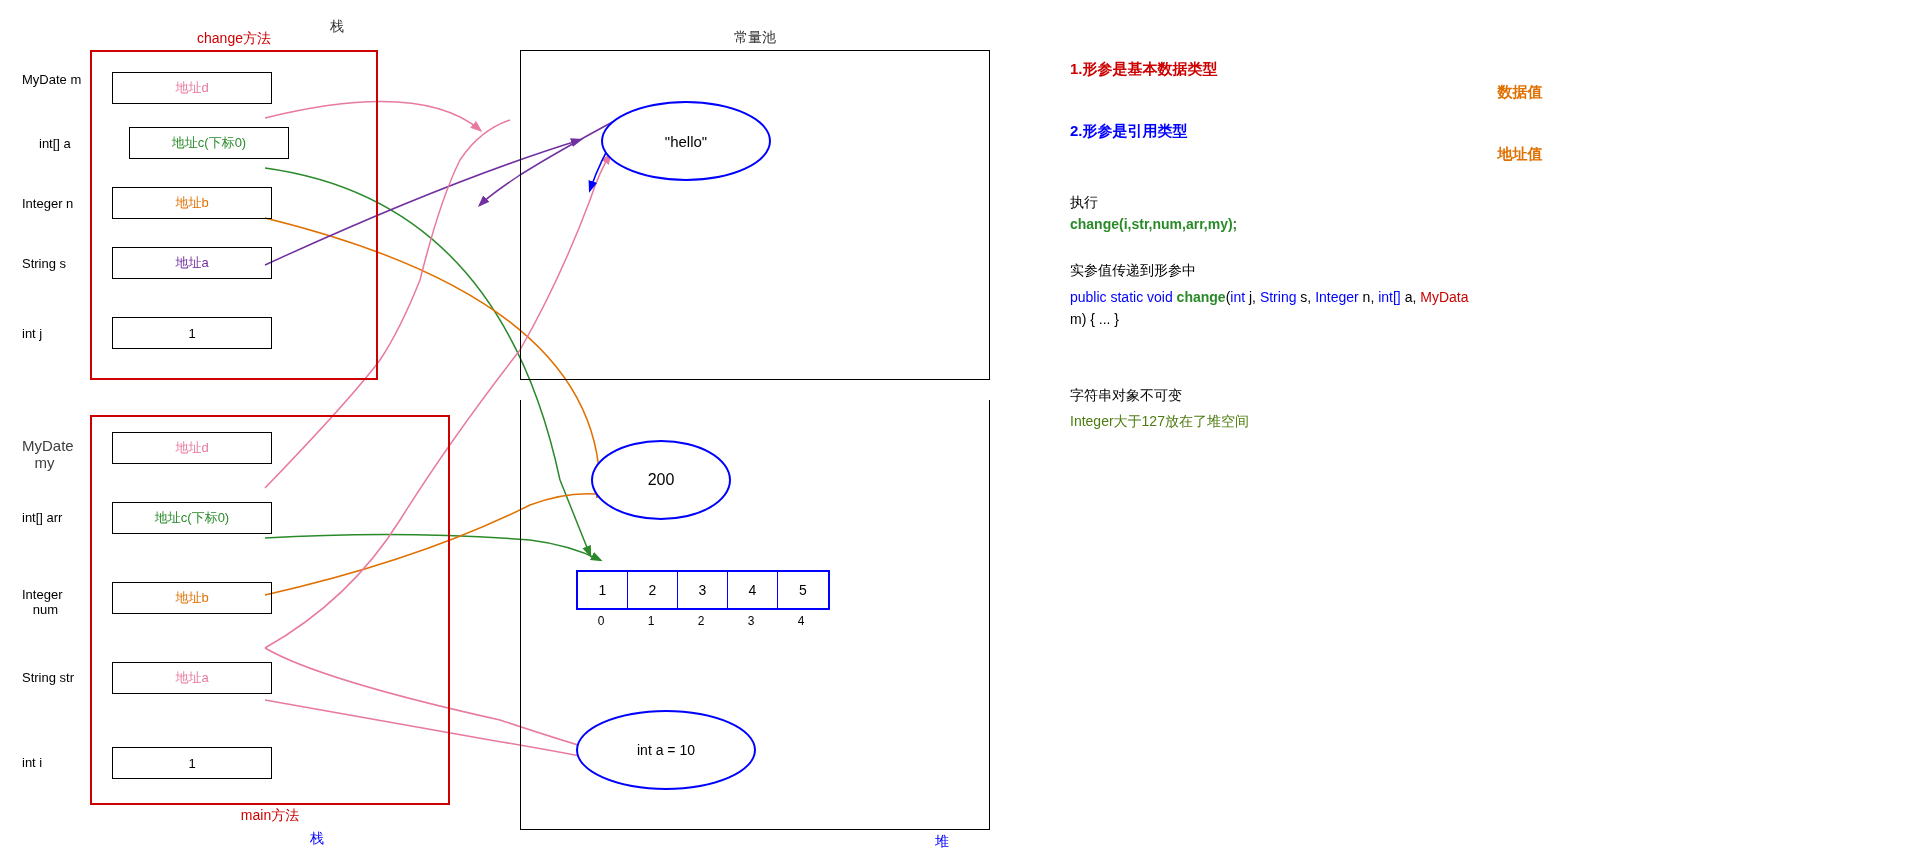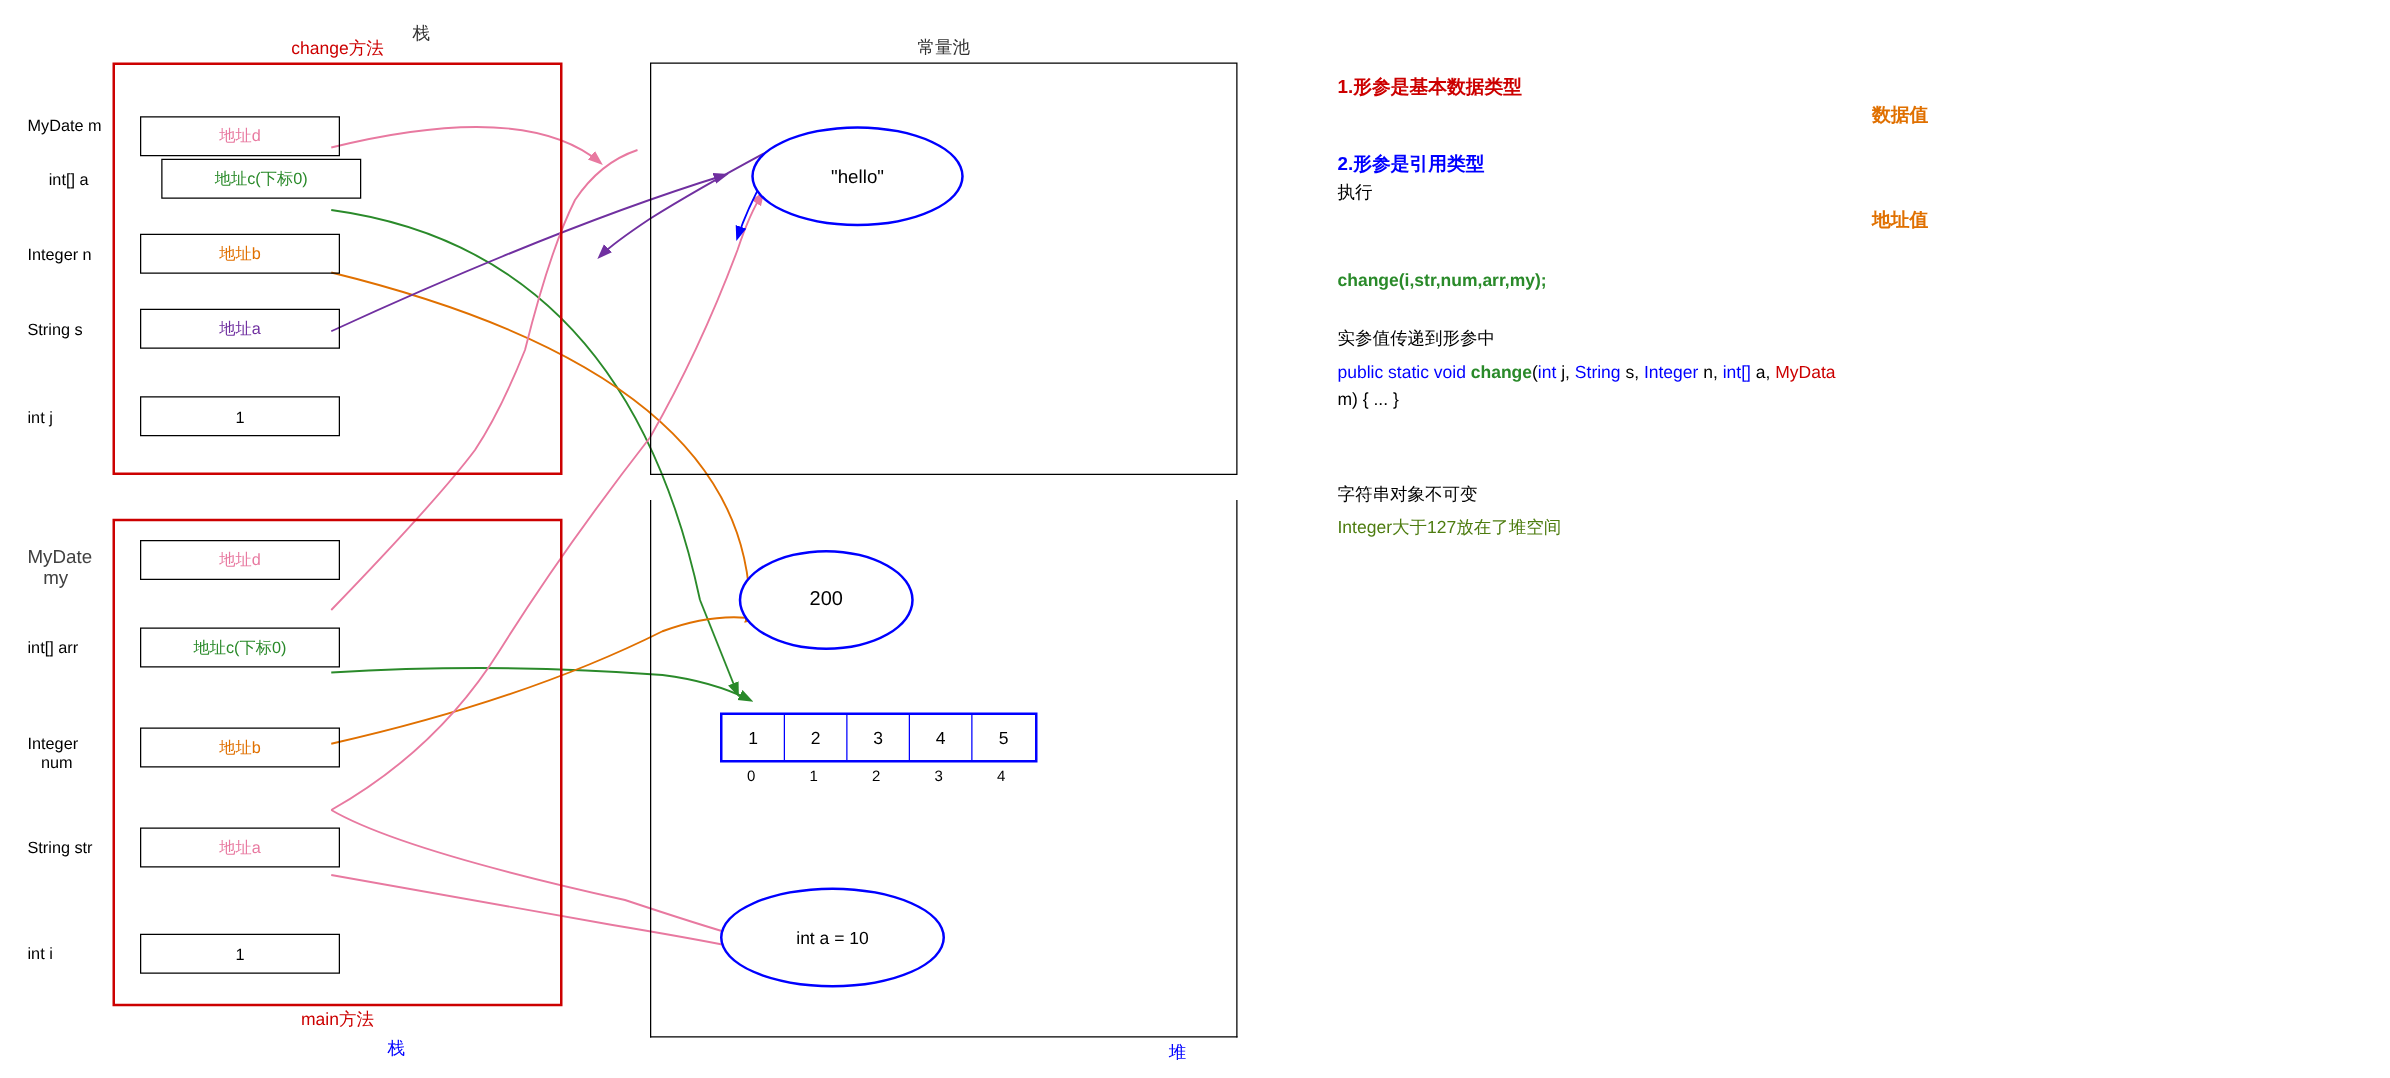--- a/index.html
+++ b/index.html
@@ -89,25 +89,25 @@
       </marker>
     </defs>
 
     <path d="M 620 118 Q 560 150 520 175 Q 490 195 480 205" stroke="#7030a0" stroke-width="1.5" fill="none" marker-end="url(#arrowPurple)"></path>
     <path d="M 620 128 Q 600 160 590 190" stroke="#00f" stroke-width="1.5" fill="none" marker-end="url(#arrowBlue)"></path>
 
   </svg>
 
   <div style="position:absolute; left:330px; top:18px; color:#333; font-size:14px;">栈</div>
 
-  <div style="position:absolute; left:90px; top:50px; width:360px; height:330px; border:2px solid #c00;padding-left:18px;">
+  <div style="position:absolute; left:90px; top:50px; width:288px; height:330px; border:2px solid #c00;padding-left:18px;">
 
     <div style="position:absolute; top:-22px; left:50%; transform:translateX(-50%); color:#c00; font-size:14px; white-space:nowrap;">change方法</div>
 
-    <div style="position:absolute; top:20px; left:20px; display:flex; align-items:flex-start;margin-top:21px;">
+    <div style="position:absolute; top:20px; left:20px; display:flex; align-items:flex-start;">
       <span style="position:absolute; left:-90px; font-size:13px; color:#000; white-space:nowrap;">MyDate m</span>
       <div style="border:1.5px solid #000; width:160px; height:32px; display:flex; align-items:center; justify-content:center;">
         <span style="color:#e879a0; font-size:13px;">地址d</span>
       </div>
     </div>
 
     <div style="position:absolute; top:75px; left:20px; display:flex; align-items:center;margin-left:17px;">
       <span style="position:absolute; left:-90px; font-size:13px; color:#000; white-space:nowrap;">int[] a</span>
       <div style="border:1.5px solid #000; width:160px; height:32px; display:flex; align-items:center; justify-content:center;">
         <span style="color:#2a8a2a; font-size:13px;">地址c(下标0)</span>
@@ -216,23 +216,23 @@
       <span>int a = 10</span>
     </div>
   </div>
 
   <div style="position:absolute; left:1070px; top:60px; width:800px;">
 
     <div style="margin-bottom:4px; color:#c00; font-size:15px; font-weight:bold;">1.形参是基本数据类型</div>
     <div style="margin-bottom:20px; color:#e07000; font-size:15px; font-weight:bold; text-align:center; padding-left:100px;">数据值</div>
 
     <div style="margin-bottom:4px; color:#00f; font-size:15px; font-weight:bold;">2.形参是引用类型</div>
+    <div style="margin-bottom:30px; color:#e07000; font-size:15px; font-weight:bold; text-align:center; padding-left:100px;">地址值</div>
+
     <div style="margin-bottom:4px; color:#000; font-size:14px;">执行</div>
-
-    <div style="margin-bottom:30px; color:#e07000; font-size:15px; font-weight:bold; text-align:center; padding-left:100px;">地址值</div>
     <div style="margin-bottom:30px; color:#2a8a2a; font-size:14px; font-weight:bold;">change(i,str,num,arr,my);</div>
 
     <div style="margin-bottom:6px; color:#000; font-size:14px;">实参值传递到形参中</div>
     <div style="margin-bottom:30px; font-size:14px; line-height:1.6;">
       <span style="color:#00f;">public static void </span><span style="color:#2a8a2a; font-weight:bold;">change</span><span style="color:#000;">(</span><span style="color:#00f;">int</span><span style="color:#000;"> j, </span><span style="color:#00f;">String</span><span style="color:#000;"> s, </span><span style="color:#00f;">Integer</span><span style="color:#000;"> n, </span><span style="color:#00f;">int[]</span><span style="color:#000;"> a, </span><span style="color:#c00;">MyData</span><br>
       <span style="color:#000;">m) { ... }</span>
     </div>
 
     <div style="margin-bottom:10px;">&nbsp;</div>
     <div style="margin-bottom:8px; color:#000; font-size:14px;">字符串对象不可变</div>

